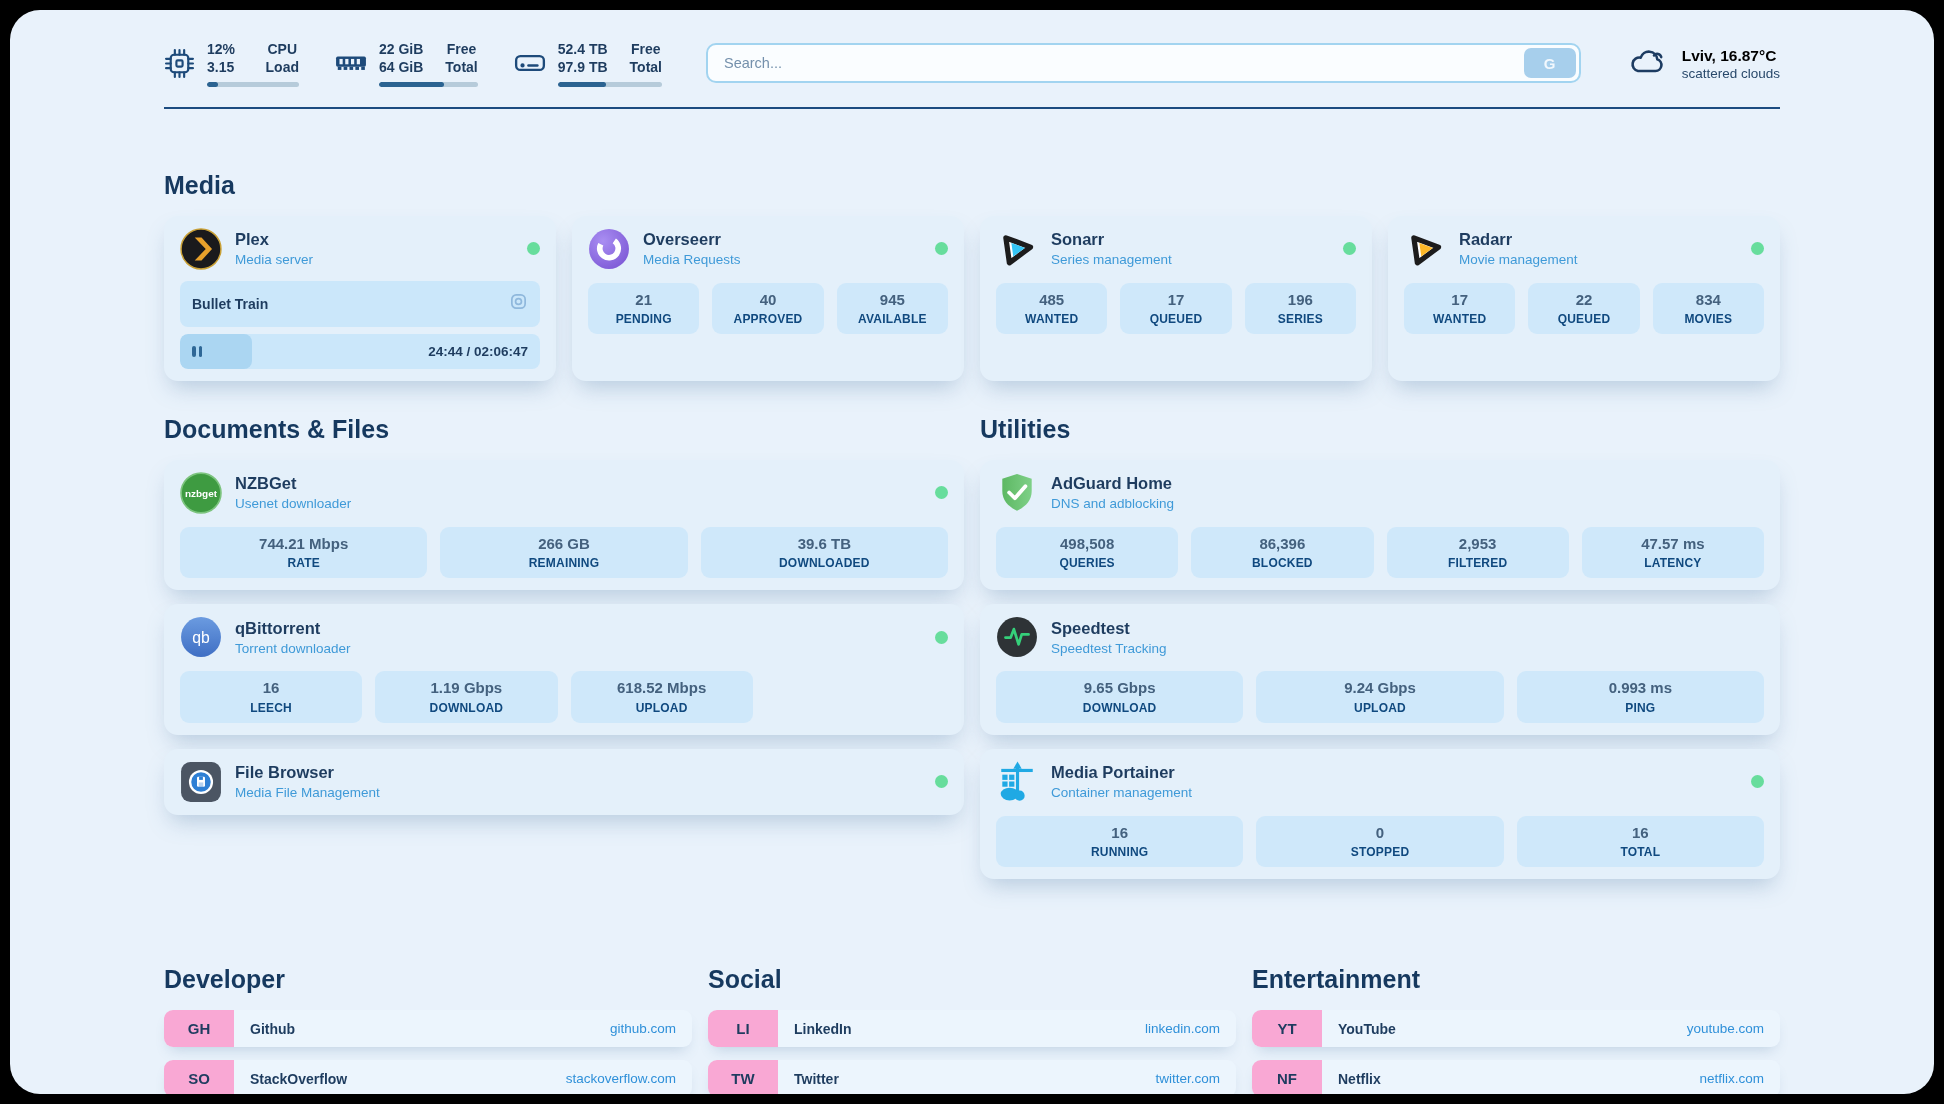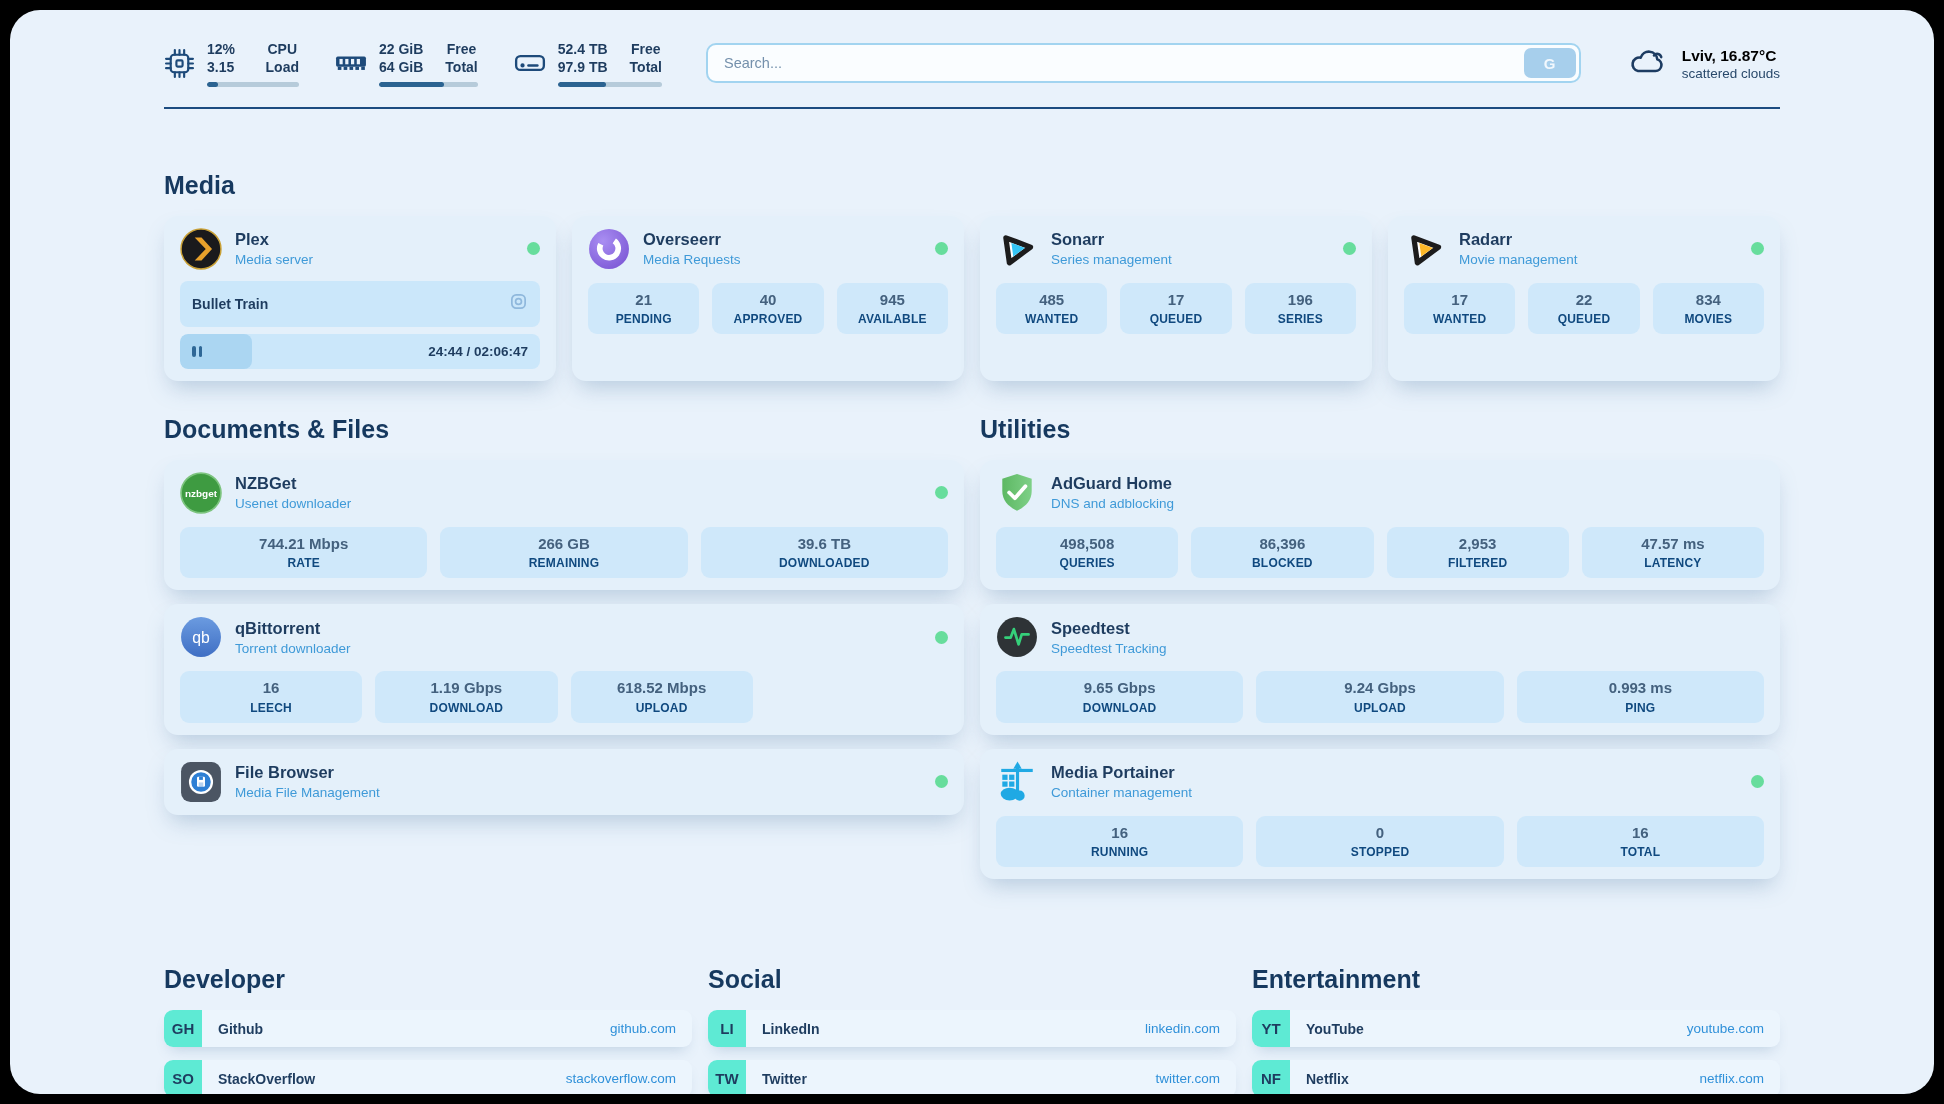--- a/index.html
+++ b/index.html
@@ -69,21 +69,21 @@
   .two-col{display:grid;grid-template-columns:1fr 1fr;gap:16px;margin-top:34px;align-items:start;}
   .col{display:flex;flex-direction:column;gap:14px;}
   .col .section-title{margin-bottom:2px;}
 
   
   .bookmarks{display:grid;grid-template-columns:repeat(3,1fr);gap:16px;margin-top:62px;padding-bottom:28px;}
   .bm-col .section-title{margin-bottom:16px;margin-top:24px;}
   .bm-list{display:flex;flex-direction:column;gap:13px;}
   .bm-row{background:#ecf5fd;border-radius:9px;height:37px;display:flex;align-items:center;overflow:hidden;
         box-shadow:0 8px 14px -6px rgba(90,130,170,.3);cursor:pointer;}
-  .bm-abbr{width:38px;align-self:stretch;background:#5eead4;display:flex;align-items:center;
+  .bm-abbr{width:70px;align-self:stretch;background:#f9a8d4;display:flex;align-items:center;
         justify-content:center;font-size:15px;font-weight:700;color:#1e3c5f;}
   .bm-name{margin-left:16px;font-size:14px;font-weight:600;color:#1e3c5f;}
   .bm-url{margin-left:auto;margin-right:16px;font-size:13.5px;color:#2f90d9;}
 </style>
 </head>
 <body>
 
 <div class="page">
 <div class="frame">
 <div class="content">

